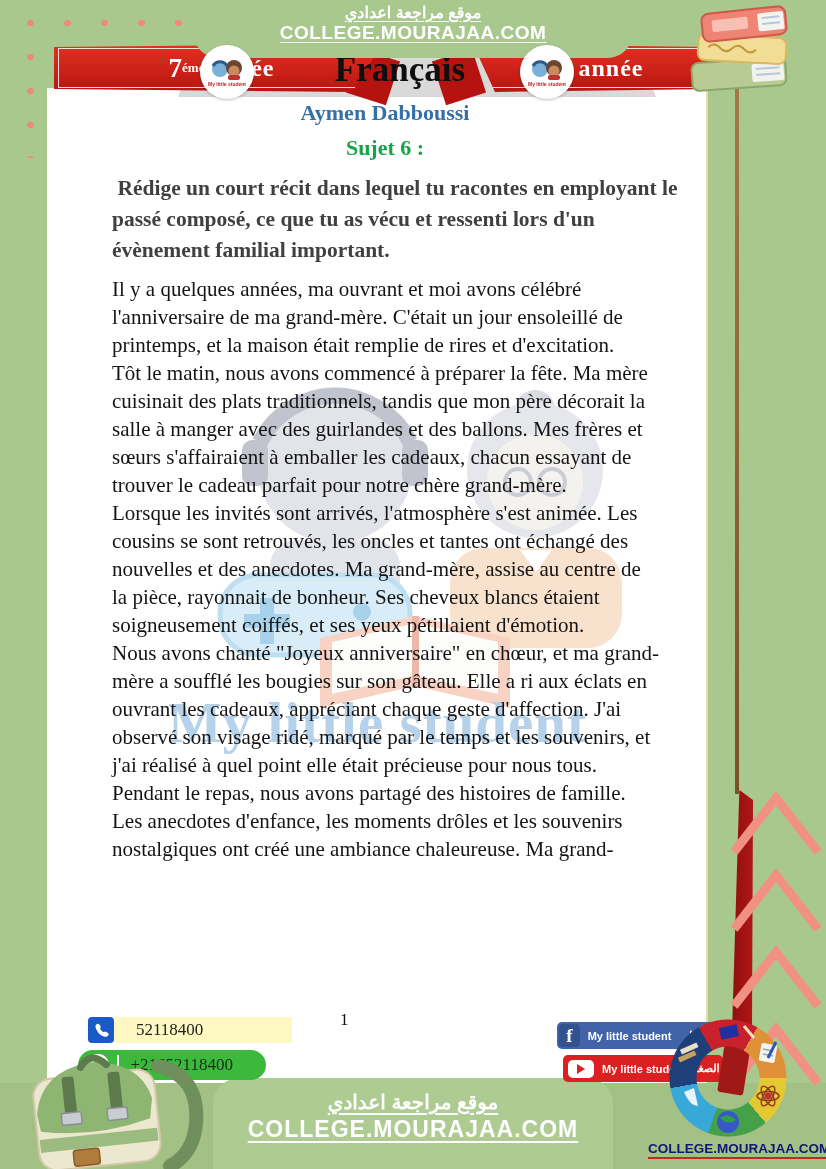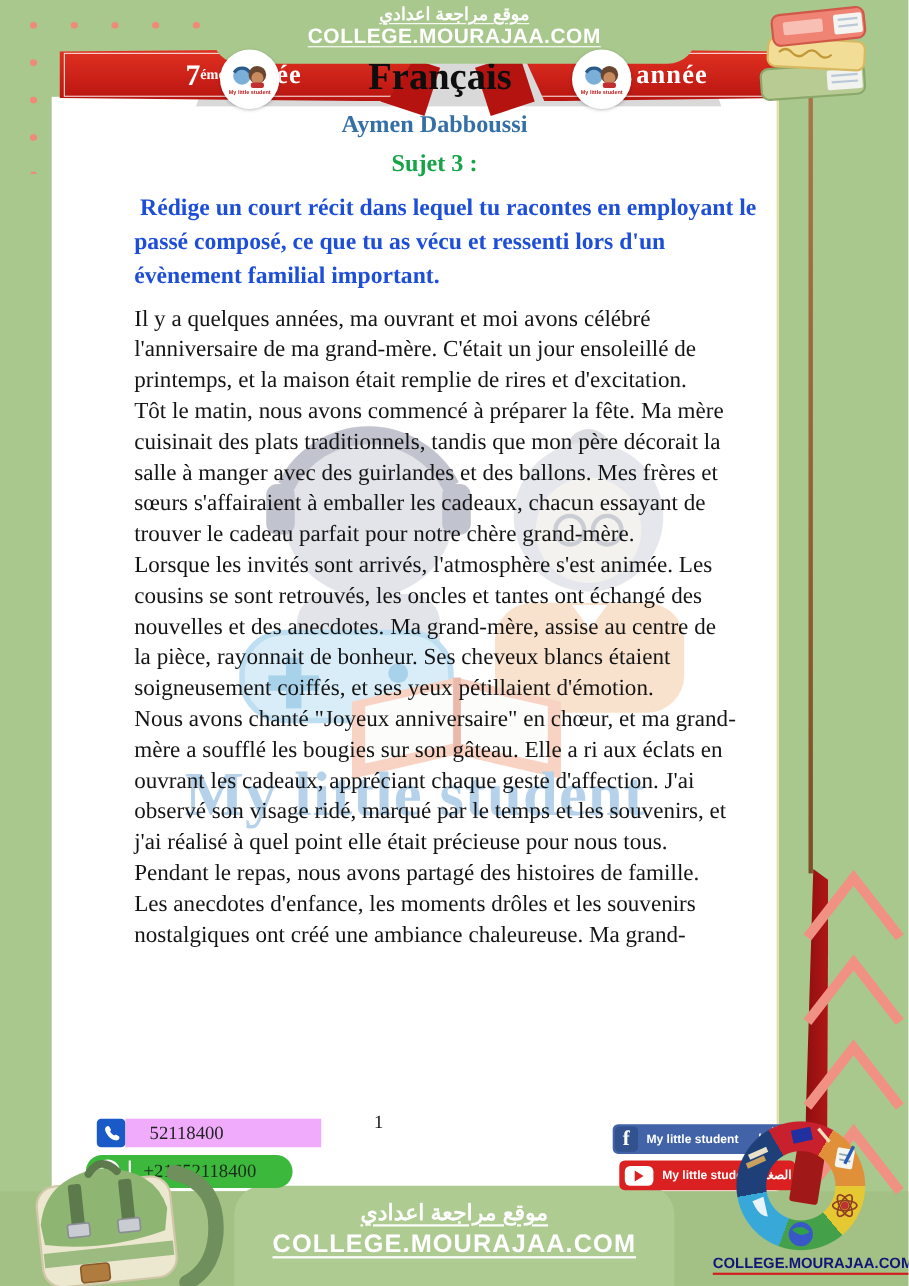--- a/index.html
+++ b/index.html
@@ -15,24 +15,24 @@
   
   .page { position:absolute; left:47px; top:88px; width:661px; height:995px; background:#ffffff;
     border-right:2px solid #e9dca6; z-index:2; }
 
   
   .wm-figures { position:absolute; left:120px; top:370px; width:580px; height:350px; opacity:.5; z-index:3; }
   .wm-text { position:absolute; left:47px; top:690px; width:661px; text-align:center; z-index:3;
     font-size:57px; font-weight:bold; color:#b5d2ea; letter-spacing:1px; white-space:nowrap; }
 
   
-  .content { position:absolute; left:47px; top:88px; width:661px; z-index:4; padding:10px 40px 0 75px; color:#151515; }
+  .content { position:absolute; left:37px; top:88px; width:661px; z-index:4; padding:10px 40px 0 75px; color:#151515; }
   .author { text-align:center; font-size:22px; font-weight:bold; color:#3470a6; margin-top:2px; }
   .sujet  { text-align:center; font-size:22px; font-weight:bold; color:#17a348; margin-top:9px; }
-  .prompt { font-size:21.5px; line-height:31px; font-weight:bold; color:#1d4ed8; margin-top:12px;
+  .prompt { font-size:21.5px; line-height:31px; font-weight:bold; color:#404040; margin-top:12px;
     width:582px; white-space:pre-wrap; }
   .essai  { font-size:22px; font-weight:bold; color:#c9282d; margin-top:5px; }
   .para   { font-size:21px; line-height:28px; margin-top:0; width:548px; color:#141414; }
   .para:first-of-type { margin-top:9px; }
 
   
   .top-pill { position:absolute; left:193px; top:0; width:440px; height:58px; z-index:6;
     background:#a9c88d; border-radius:0 0 26px 26px; display:flex; flex-direction:column;
     align-items:center; justify-content:flex-start; padding-top:3px; }
   .top-ar { font-family:"Liberation Sans",sans-serif; font-size:16px; font-weight:bold; color:#fff;
@@ -68,21 +68,21 @@
   .books { position:absolute; left:688px; top:4px; width:112px; height:92px; z-index:7; }
   .stick { position:absolute; left:735px; top:86px; width:4px; height:708px; z-index:3;
     background:linear-gradient(#a8764a,#7c4f28); }
   .red-tail { position:absolute; left:732px; top:790px; width:21px; height:248px; z-index:5;
     background:linear-gradient(90deg,#8f0f0f,#b01616); clip-path:polygon(35% 0,100% 4%,95% 100%,0 98%); }
   .chevrons { position:absolute; left:726px; top:780px; width:100px; height:306px; z-index:6; }
 
   
   .phone-row { position:absolute; left:88px; top:1017px; height:26px; display:flex; z-index:6; }
   .phone-ico { width:26px; height:26px; background:#1a5ac8; border-radius:4px; display:flex; align-items:center; justify-content:center; }
-  .phone-bar { width:178px; height:26px; background:#f0abfc; font-size:17px; color:#222; padding-left:22px; line-height:26px; }
+  .phone-bar { width:178px; height:26px; background:#fef9c3; font-size:17px; color:#222; padding-left:22px; line-height:26px; }
   .wa-pill { position:absolute; left:78px; top:1050px; width:188px; height:30px; background:#3cb83c; border-radius:15px;
     display:flex; align-items:center; z-index:6; }
   .wa-ico { width:22px; height:22px; background:#fff; border-radius:50%; margin-left:9px; display:flex; align-items:center; justify-content:center; }
   .wa-div { width:1.5px; height:20px; background:#ffffff; margin-left:8px; }
   .wa-num { font-size:17px; color:#1b2b1b; margin-left:12px; }
   .pgnum { position:absolute; left:340px; top:1010px; font-size:17px; color:#111; z-index:6; }
 
   .badge { position:absolute; height:27px; border-radius:5px; display:flex; align-items:center; z-index:6;
     font-family:"Liberation Sans",sans-serif; color:#fff; font-weight:bold; font-size:11px; }
   .fb { left:557px; top:1022px; width:160px; background:#4263a8; }
@@ -224,21 +224,21 @@
   <div class="red-tail"></div>
   <svg class="chevrons" viewBox="0 0 100 306">
     <polyline points="8,72 50,18 92,72" stroke="#f19184" stroke-width="9" fill="none"></polyline>
     <polyline points="8,149 50,95 92,149" stroke="#f19184" stroke-width="9" fill="none"></polyline>
     <polyline points="8,226 50,172 92,226" stroke="#f19184" stroke-width="9" fill="none"></polyline>
     <polyline points="8,303 50,249 92,303" stroke="#f19184" stroke-width="9" fill="none"></polyline>
   </svg>
 
   <div class="content">
     <div class="author">Aymen Dabboussi</div>
-    <div class="sujet">Sujet 3 :</div>
+    <div class="sujet">Sujet 6 :</div>
     <div class="prompt"> Rédige un court récit dans lequel tu racontes en employant le passé composé, ce que tu as vécu et ressenti lors d'un évènement familial important.</div>
     <p class="para">Il y a quelques années, ma ouvrant et moi avons célébré l'anniversaire de ma grand-mère. C'était un jour ensoleillé de printemps, et la maison était remplie de rires et d'excitation.</p>
     <p class="para">Tôt le matin, nous avons commencé à préparer la fête. Ma mère cuisinait des plats traditionnels, tandis que mon père décorait la salle à manger avec des guirlandes et des ballons. Mes frères et sœurs s'affairaient à emballer les cadeaux, chacun essayant de trouver le cadeau parfait pour notre chère grand-mère.</p>
     <p class="para">Lorsque les invités sont arrivés, l'atmosphère s'est animée. Les cousins se sont retrouvés, les oncles et tantes ont échangé des nouvelles et des anecdotes. Ma grand-mère, assise au centre de la pièce, rayonnait de bonheur. Ses cheveux blancs étaient soigneusement coiffés, et ses yeux pétillaient d'émotion.</p>
     <p class="para">Nous avons chanté "Joyeux anniversaire" en chœur, et ma grand-mère a soufflé les bougies sur son gâteau. Elle a ri aux éclats en ouvrant les cadeaux, appréciant chaque geste d'affection. J'ai observé son visage ridé, marqué par le temps et les souvenirs, et j'ai réalisé à quel point elle était précieuse pour nous tous.</p>
     <p class="para">Pendant le repas, nous avons partagé des histoires de famille. Les anecdotes d'enfance, les moments drôles et les souvenirs nostalgiques ont créé une ambiance chaleureuse. Ma grand-</p>
   </div>
 
   <div class="phone-row">
     <div class="phone-ico">

